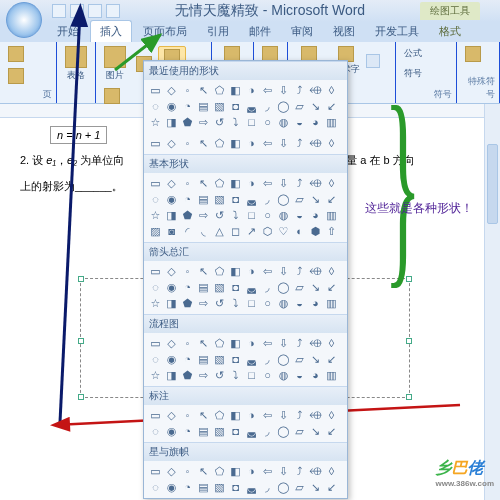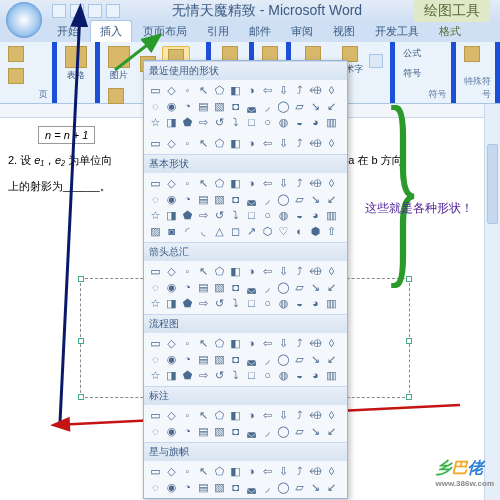--- a/index.html
+++ b/index.html
@@ -2,39 +2,39 @@
 <html><head>
 <meta charset="utf-8">
 <style>
 * { margin:0; padding:0; box-sizing:border-box; font-family:"Microsoft YaHei",Arial,sans-serif; }
 body { width:500px; height:500px; background:#fff; overflow:hidden; position:relative; }
 .titlebar { height:22px; background:linear-gradient(#e4ecf7,#cfe0f4); display:flex; align-items:center; font-size:10px; color:#3b5a82; padding:0 4px; }
 .office-btn { width:36px; height:36px; border-radius:50%; background:radial-gradient(#fff,#9ec6ed 60%,#3a7bc8); position:absolute; top:2px; left:6px; border:1px solid #6a9ed8; z-index:10; }
 .qat { display:flex; gap:4px; margin-left:48px; }
 .qat span { width:14px; height:14px; background:#eaf2fb; border:1px solid #a9c6e6; display:inline-block; }
 .title-text { flex:1; text-align:center; font-size:14px; }
-.contextual { background:#dfe9c7; color:#5b6a3a; padding:2px 10px; border-radius:2px 2px 0 0; font-size:14px; margin-right:6px; }
+.contextual { background:#dfe9c7; color:#5b6a3a; padding:2px 10px; border-radius:2px 2px 0 0; font-size:10px; margin-right:16px; }
 .ribbon-tabs { height:20px; background:#cfe0f4; display:flex; align-items:flex-end; padding-left:48px; font-size:11px; gap:2px; }
 .ribbon-tabs span { padding:3px 9px; color:#3b5a82; cursor:pointer; }
 .ribbon-tabs span.active { background:#ffffff; border:1px solid #a9c6e6; border-bottom:none; border-radius:3px 3px 0 0; }
 .ribbon-tabs span.ctx { color:#5b6a3a; }
 .ribbon { height:62px; background:#eaf2fb; border-bottom:1px solid #a9c6e6; display:flex; font-size:9px; color:#3b5a82; }
-.group { border-right:5px solid #1d4ed8; padding:2px 4px; display:flex; flex-direction:column; justify-content:space-between; }
+.group { border-right:1px solid #1d4ed8; padding:2px 4px; display:flex; flex-direction:column; justify-content:space-between; }
 .group-label { text-align:right; font-size:9px; color:#5a7aa3; }
 .btns { display:flex; gap:2px; flex-wrap:wrap; align-items:center; }
 .btn { display:flex; flex-direction:column; align-items:center; padding:2px 4px; cursor:pointer; }
 .btn .ic { width:16px; height:16px; background:#d8b96a; border:1px solid #b89a4a; }
 .btn.large .ic { width:22px; height:22px; }
 .btn span { font-size:9px; margin-top:1px; }
 .btn.highlight { background:#fde6a8; border:1px solid #e6b84a; border-radius:2px; }
 .mini { width:14px; height:14px; background:#dce8f6; border:1px solid #a9c6e6; display:inline-block; }
 
 .doc-area { position:relative; height:396px; background:#fff; overflow:hidden; }
 .ruler { height:14px; background:#f2f6fb; border-bottom:1px solid #c6d8ee; }
-.page { position:absolute; top:14px; left:0; right:0; bottom:0; background:#fff; padding:8px 8px; font-size:11px; color:#000; }
+.page { position:absolute; top:14px; left:0; right:0; bottom:0; background:#fff; padding:8px 20px; font-size:11px; color:#000; }
 .math-box { border:1px solid #999; padding:2px 6px; display:inline-block; font-style:italic; margin-left:30px; }
 .qline { margin-top:8px; font-size:11px; line-height:1.6; }
 
 .shapes-panel { position:absolute; top:60px; left:143px; width:205px; background:#f4f7fb; border:1px solid #9ab6d6; box-shadow:2px 2px 6px rgba(0,0,0,0.25); font-size:10px; z-index:20; }
 .shapes-panel .sect-title { background:linear-gradient(#e8eff8,#d7e4f2); padding:2px 5px; color:#3b5a82; font-size:10px; border-top:1px solid #c6d8ee; }
 .shapes-grid { padding:3px 4px; display:flex; flex-wrap:wrap; gap:1px; line-height:1; }
 .shape { width:15px; height:15px; display:flex; align-items:center; justify-content:center; color:#4a6a90; font-size:11px; cursor:pointer; }
 
 .brace { position:absolute; left:350px; top:80px; font-size:220px; color:#2a9a2a; line-height:0.95; font-family:serif; transform:scaleX(0.35); z-index:15; pointer-events:none; }
 .annot { position:absolute; left:365px; top:200px; color:#4c1d95; font-size:12px; z-index:15; }

